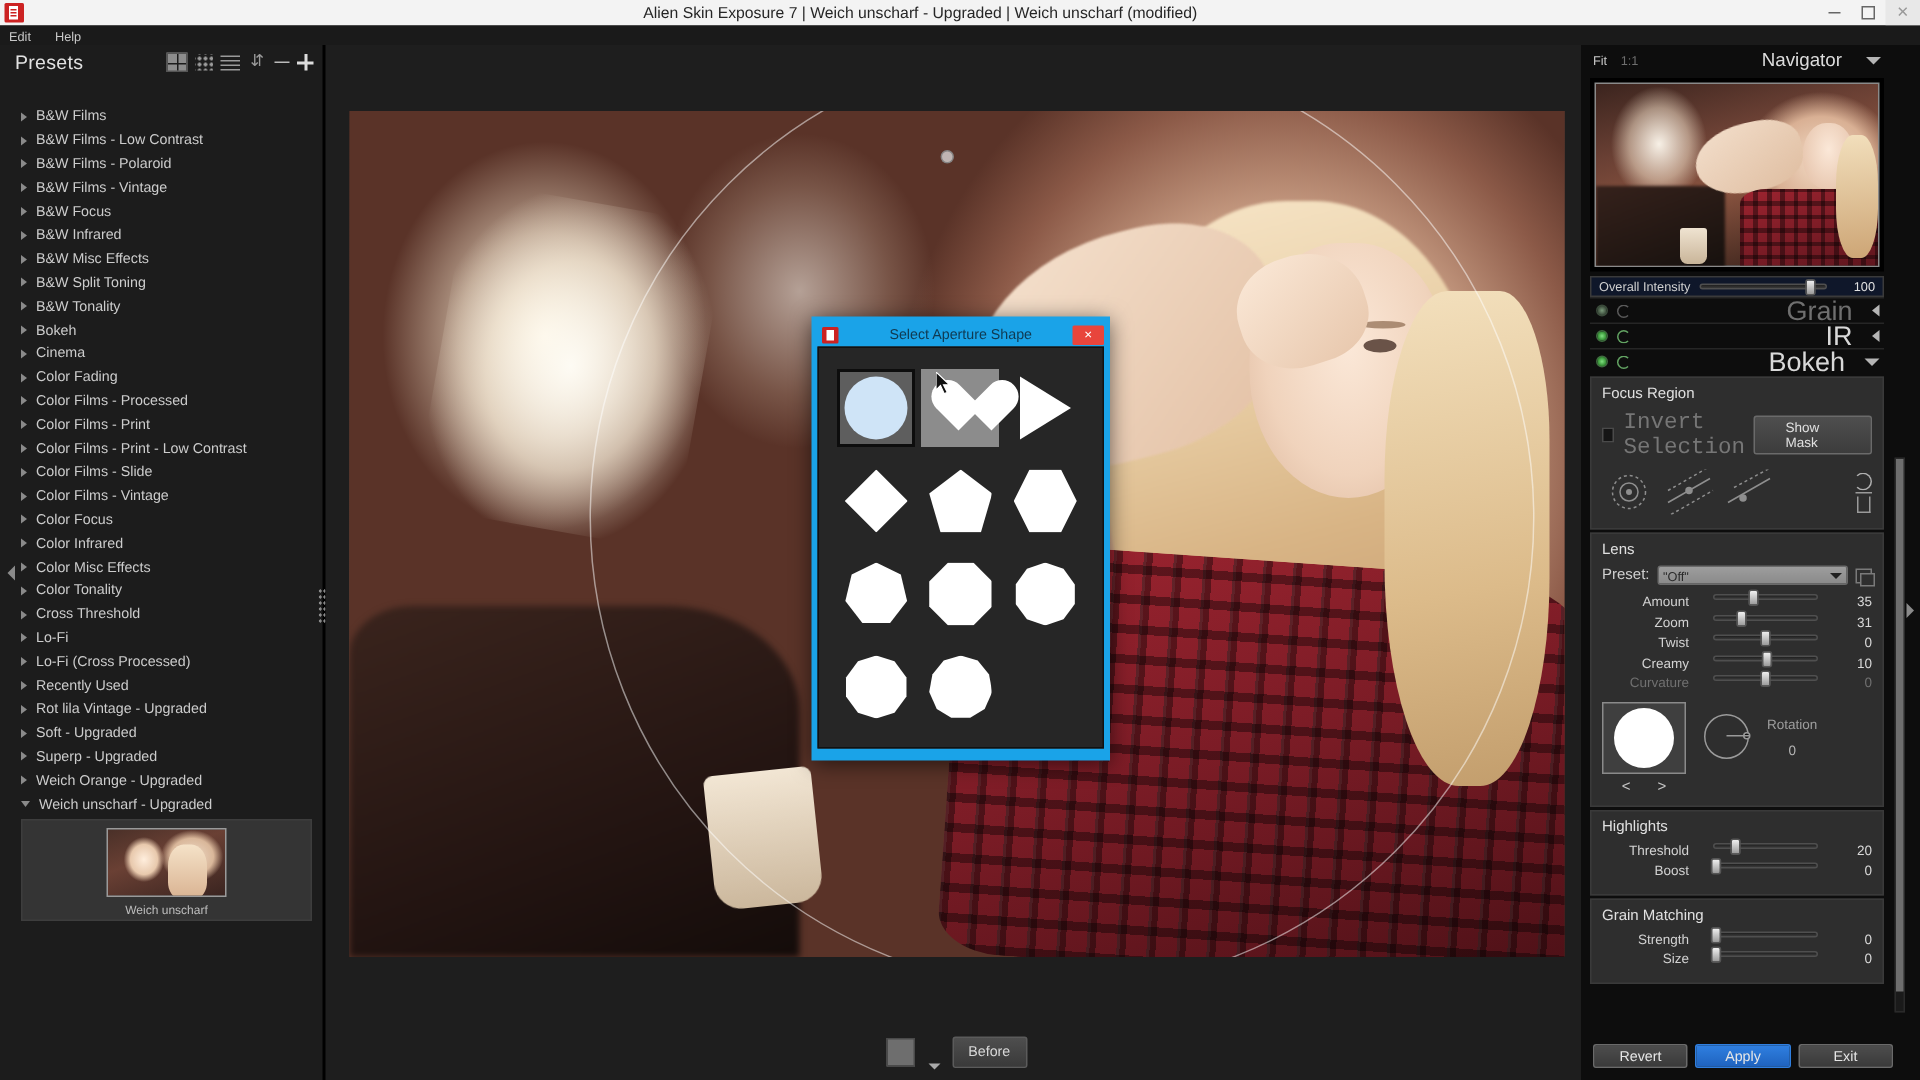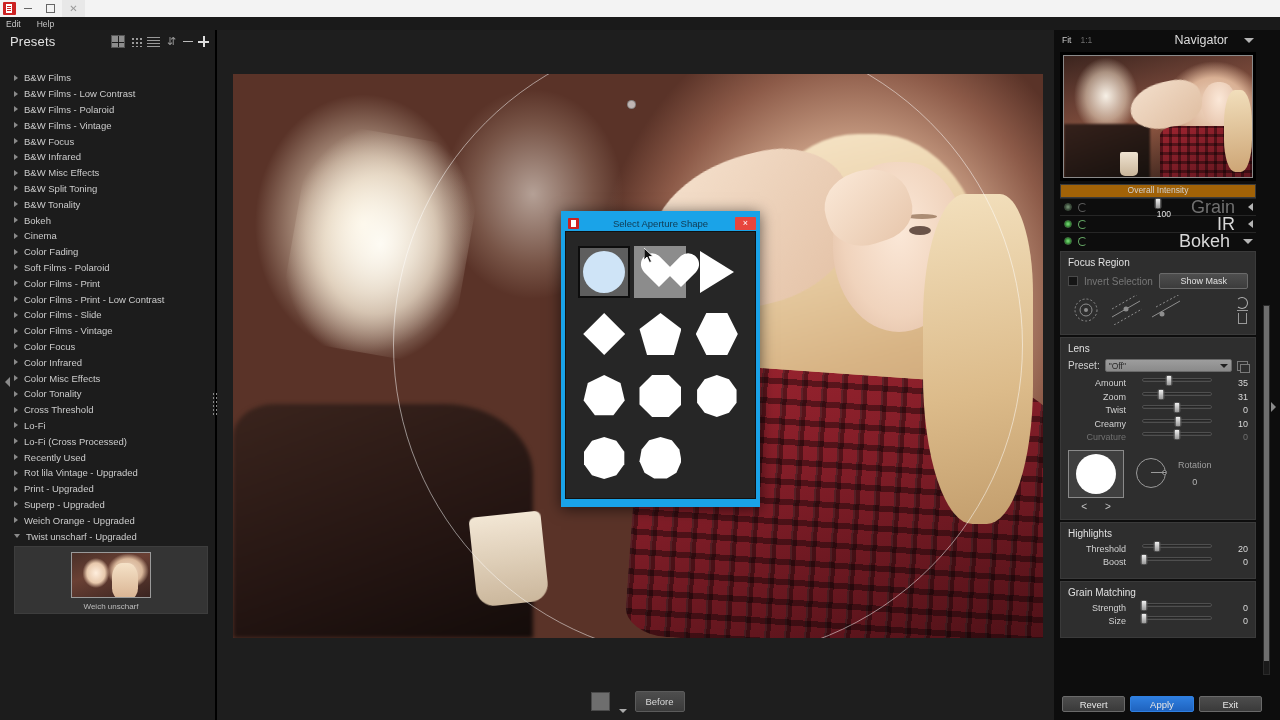--- a/index.html
+++ b/index.html
@@ -316,22 +316,22 @@
     position:absolute;left:66px;top:26px;width:72px;height:46px;
     background:linear-gradient(150deg,#f3dfcc,#dfbda0); border-radius:55% 40% 45% 50%;
     transform:rotate(-12deg); filter:blur(.4px);
   }
   .nt-cup{
     position:absolute;left:56px;top:96px;width:18px;height:24px;
     background:linear-gradient(180deg,#efe3d1,#c9b599); border-radius:2px 2px 5px 5px;
   }
 
   .intensity-row{
-    margin-top:3px; height:14px; background:#a16207; border:1px solid #3a3a3a;
-    display:flex; align-items:center; padding:0 5px; gap:6px;flex-direction:column;
+    margin-top:3px; height:14px; background:#0f172a; border:1px solid #3a3a3a;
+    display:flex; align-items:center; padding:0 5px; gap:6px;
   }
   .intensity-label{ font-size:8.5px; color:#d0d0d0; }
   .intensity-value{ font-size:8.5px; color:#e2e2e2; width:26px; text-align:right; }
 
   .sec-row{
     height:17px; display:flex; align-items:center; padding:0 3px 0 4px;
     border-top:1px solid #262626; gap:6px;
   }
   .dot{
     width:8px;height:8px;border-radius:50%; border:1px solid #3f6b3f;
@@ -346,21 +346,21 @@
   .sec-name{ flex:1; text-align:right; font-size:18px; color:#d8d8d8; }
   .sec-name.dim{ color:#6f6f6f; }
 
   .block{
     background:#2e2e2e; border:1px solid #3a3a3a; margin-top:2px; padding:5px 7px 7px;
   }
   .block-title{ font-size:10px; color:#e0e0e0; margin-bottom:5px; }
 
   .fr-row1{ display:flex; align-items:center; gap:6px; margin-bottom:4px; }
   .chk{ width:10px;height:10px;background:#151515;border:1px solid #4a4a4a;}
-  .fr-invert{ font-size:10px; color:#767676; flex:1;}
+  .fr-invert{ font-size:15px; color:#767676; flex:1;font-family:Liberation Mono, monospace;}
   .showmask{
     background:linear-gradient(180deg,#4e4e4e,#3c3c3c); border:1px solid #6a6a6a;
     border-radius:2px; color:#e0e0e0; font-size:9px; padding:2px 20px;
   }
   .fr-tools{ display:flex; align-items:center; gap:4px; height:34px; }
   .fr-tool{ width:36px; height:30px; position:relative; opacity:.55;}
   .fr-right{ margin-left:auto; display:flex; flex-direction:column; gap:4px; align-items:center;}
   .ic-reset{ width:12px;height:12px;border:1.6px solid #b0b0b0;border-radius:50%; border-left-color:transparent; }
   .ic-trash{ width:9px;height:11px;border:1.3px solid #9a9a9a;border-top:none; position:relative;}
   .ic-trash::before{content:"";position:absolute;left:-2px;top:-3px;width:11px;height:1.5px;background:#9a9a9a;}
@@ -437,21 +437,21 @@
     display:flex;align-items:center;justify-content:center;
   }
   .rp-collapse .arrow{
     width:0;height:0;border-left:5px solid #8a8a8a;
     border-top:5px solid transparent;border-bottom:5px solid transparent;
   }
 
   
   .modal{
     position:absolute; left:541px; top:211px; width:199px; height:296px;
-    background:#1aa3e8; padding:4px; box-shadow:0 2px 14px rgba(0,0,0,.6);margin-left:20px;
+    background:#1aa3e8; padding:4px; box-shadow:0 2px 14px rgba(0,0,0,.6);
   }
   .modal-tb{ height:16px; display:flex; align-items:center; position:relative; }
   .modal-icon{
     width:11px;height:11px;background:#cc2222;margin-left:3px;border-radius:1px;position:relative;
   }
   .modal-icon::after{content:"";position:absolute;left:2.5px;top:2px;width:5px;height:7px;background:#fff;}
   .modal-title{
     position:absolute; left:0; right:0; text-align:center; font-size:9.5px; color:#103a52;
   }
   .modal-close{
@@ -496,20 +496,21 @@
     position:absolute; left:10px; top:2px; width:11px;height:16px; z-index:5;
   }
 </style>
 </head>
 <body>
 
 <div id="app">
 
   <div class="titlebar">
     <div class="tb-appicon"></div>
+    <div class="tb-title">Alien Skin Exposure 7 | Weich unscharf - Upgraded | Weich unscharf (modified)</div>
     <div class="tb-btns">
       <div class="tb-btn tb-min"></div>
       <div class="tb-btn tb-max"></div>
       <div class="tb-btn close">✕</div>
     </div>
   </div>
 
   <div class="menubar">
     <div class="menuitem">Edit</div>
     <div class="menuitem">Help</div>
@@ -571,21 +572,21 @@
         <div class="pl-row">
           <span class="tri"></span>
           <span>Cinema</span>
         </div>
         <div class="pl-row">
           <span class="tri"></span>
           <span>Color Fading</span>
         </div>
         <div class="pl-row">
           <span class="tri"></span>
-          <span>Soft Films - Polaroid</span>
+          <span>Color Films - Processed</span>
         </div>
         <div class="pl-row">
           <span class="tri"></span>
           <span>Color Films - Print</span>
         </div>
         <div class="pl-row">
           <span class="tri"></span>
           <span>Color Films - Print - Low Contrast</span>
         </div>
         <div class="pl-row">
@@ -627,33 +628,33 @@
         <div class="pl-row">
           <span class="tri"></span>
           <span>Recently Used</span>
         </div>
         <div class="pl-row">
           <span class="tri"></span>
           <span>Rot lila Vintage - Upgraded</span>
         </div>
         <div class="pl-row">
           <span class="tri"></span>
-          <span>Print - Upgraded</span>
+          <span>Soft - Upgraded</span>
         </div>
         <div class="pl-row">
           <span class="tri"></span>
           <span>Superp - Upgraded</span>
         </div>
         <div class="pl-row">
           <span class="tri"></span>
           <span>Weich Orange - Upgraded</span>
         </div>
         <div class="pl-row open">
           <span class="tri"></span>
-          <span>Twist unscharf - Upgraded</span>
+          <span>Weich unscharf - Upgraded</span>
         </div>
         <div class="pl-thumbbox">
           <div class="pl-thumb"></div>
           <div class="pl-thumb-label">Weich unscharf</div>
         </div>
       </div>
     <div class="lp-collapse">
       <span class="arrow"></span>
     </div>
     <div class="lp-grip"></div>

